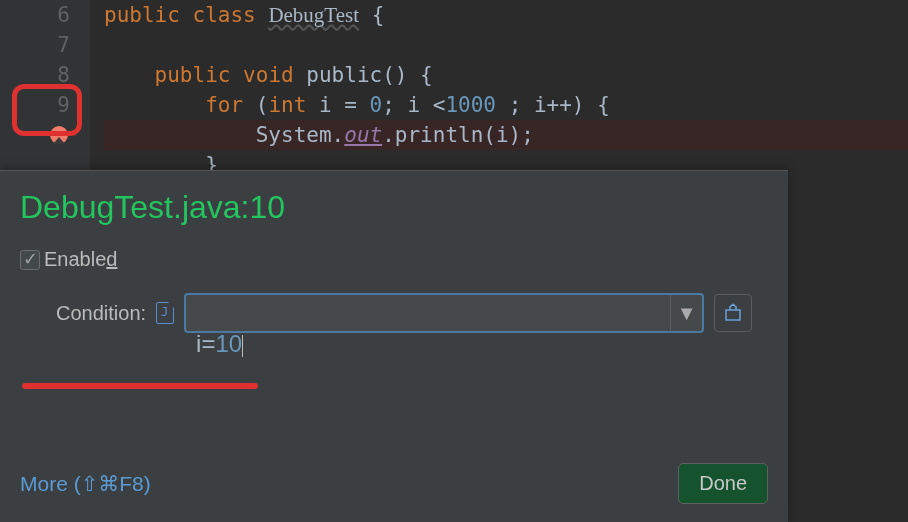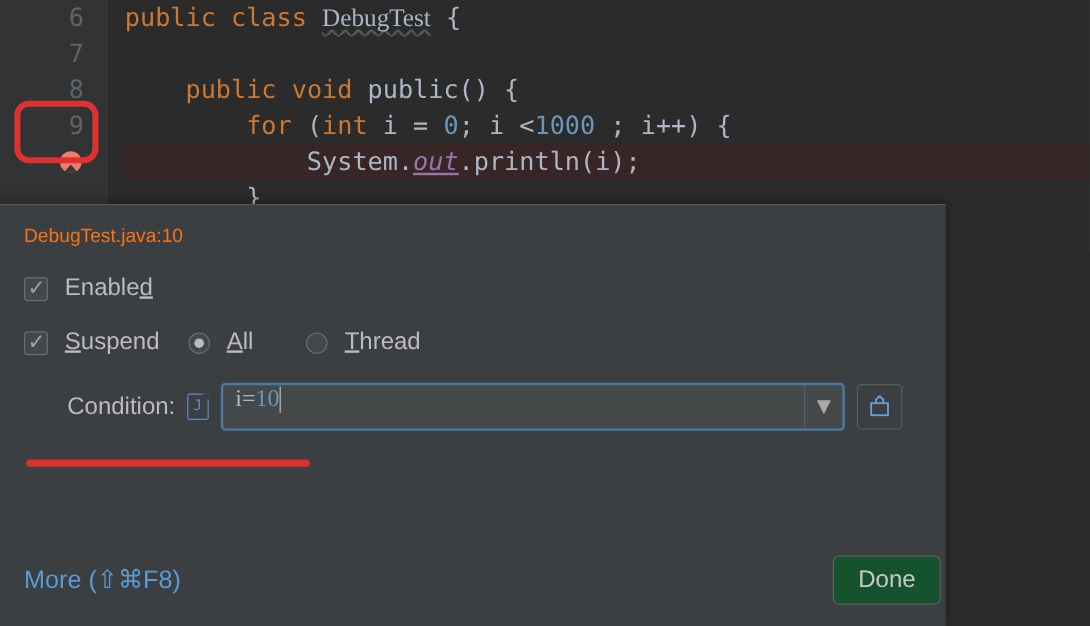--- a/index.html
+++ b/index.html
@@ -79,29 +79,29 @@
     width: 788px;
     height: 352px;
     background: #3c3f41;
     border-top: 1px solid #555;
     box-shadow: 0 -2px 10px rgba(0,0,0,0.3);
     padding: 18px 20px 14px 20px;
     font-size: 20px;
     color: #bbbbbb;
   }
   .popup-title {
-    font-size: 16px;
-    color: #f97316;
+    font-size: 32px;
+    color: #22c55e;
     margin-bottom: 22px;
   }
   .row {
     display: flex;
     align-items: center;
     margin-bottom: 22px;
-    gap: 14px;
+    gap: 4px;
   }
   .checkbox {
     width: 20px;
     height: 20px;
     border: 1px solid #6c6c6c;
     border-radius: 3px;
     background: #43494a;
     position: relative;
     display: inline-block;
   }
@@ -171,22 +171,23 @@
     display: flex;
     align-items: stretch;
   }
   .cond-input {
     flex: 1;
     background: transparent;
     border: none;
     outline: none;
     padding: 0 10px;
     color: #a9b7c6;
-    font-family: Liberation Serif, serif;
-    font-size: 20px;
+    font-family: Liberation Sans, sans-serif;
+    font-size: 24px;
+    margin-top: 35px;
   }
   .cond-dd {
     width: 32px;
     border-left: 1px solid #5a5d5f;
     display:flex; align-items:center; justify-content:center;
     color:#aaa;
   }
   .expand-btn {
     width: 38px; height: 38px;
     border: 1px solid #5a5d5f;
@@ -199,21 +200,21 @@
     position: absolute;
     left: 22px;
     top: 212px;
     width: 236px;
     height: 6px;
     background: #e03131;
     border-radius: 3px;
   }
   .popup-footer {
     position: absolute;
-    left: 20px; right: 4px; bottom: 18px;
+    left: 20px; right: 20px; bottom: 18px;
     display: flex;
     justify-content: space-between;
     align-items: center;
   }
   .more-link {
     color: #5a9bd4;
     font-size: 21px;
   }
   .done-btn {
     background: #14532d;
@@ -257,28 +258,20 @@
 <div class="red-box"></div>
 
 <div class="popup">
   <div class="popup-title">DebugTest.java:10</div>
 
   <div class="row">
     <span class="checkbox checked"></span>
     <span class="lbl"><span>Enable</span><span class="mn">d</span></span>
   </div>
 
-  <div class="row">
-    <span class="checkbox checked"></span>
-    <span class="lbl"><span class="mn">S</span><span>uspend</span></span>
-    <span class="radio checked"></span>
-    <span class="lbl"><span class="mn">A</span><span>ll</span></span>
-    <span class="radio" style="margin-left:30px"></span>
-    <span class="lbl"><span class="mn">T</span><span>hread</span></span>
-  </div>
 
   <div class="cond-row">
     <span class="cond-label">Condition:</span>
     <span class="file-icon"></span>
     <div class="cond-input-wrap">
       <div class="cond-input"><span>i=</span><span class="code-assign-hint">10</span><span class="caret"></span></div>
       <div class="cond-dd">▼</div>
     </div>
     <div class="expand-btn">
       <svg width="20" height="20" viewBox="0 0 20 20">

